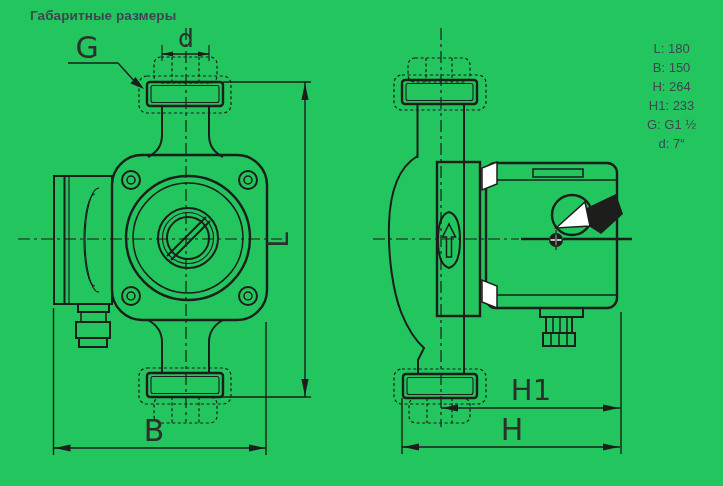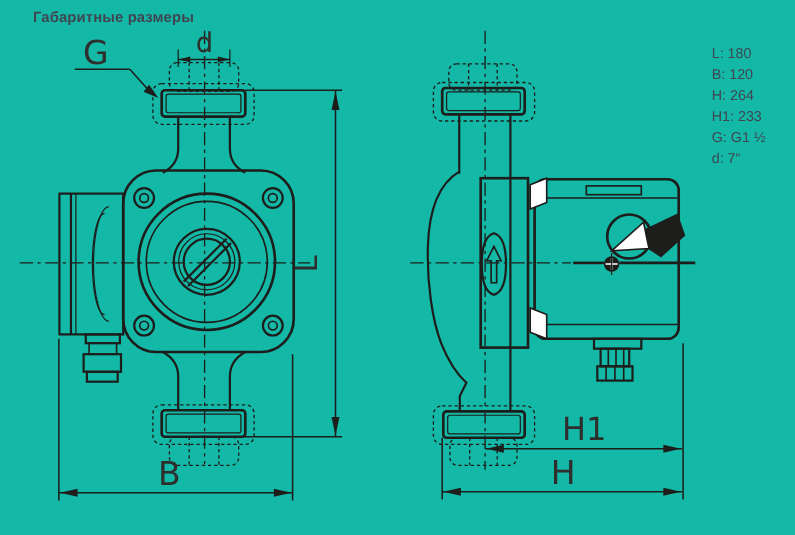--- a/index.html
+++ b/index.html
@@ -1,25 +1,25 @@
 <!DOCTYPE html>
 <html><head>
 <meta charset="utf-8">
 <style>
   html,body{margin:0;padding:0;background:#fff;}
   .canvas{
-    position:relative;width:723px;height:486px;background:#14b8a6;
+    position:relative;width:723px;height:486px;background:#22c55e;
     font-family:"Liberation Sans","DejaVu Sans",sans-serif;overflow:hidden;
   }
   .page-title{
     position:absolute;left:30px;top:8px;font-size:13.5px;font-weight:bold;
     color:#3f4652;letter-spacing:.1px;
   }
   .legend{
-    position:absolute;left:647px;top:39px;color:#3f4652;font-size:13px;line-height:19px;
+    position:absolute;left:647px;top:39px;color:#3f4652;font-size:13px;line-height:19px;text-align:center;
   }
   svg.drawing{position:absolute;left:0;top:0;}
   
   .s25{stroke:#1d1d1b;stroke-width:2.4;fill:none;}
   .s2 {stroke:#1d1d1b;stroke-width:2;fill:none;}
   .s15{stroke:#1d1d1b;stroke-width:1.5;fill:none;}
   .s1 {stroke:#1d1d1b;stroke-width:1.1;fill:none;}
   .dash{stroke:#1d1d1b;stroke-width:1.2;fill:none;stroke-dasharray:3 2.6;}
   .cl {stroke:#1d1d1b;stroke-width:1.2;fill:none;stroke-dasharray:12 4 3 4;}
   .dim{stroke:#1d1d1b;stroke-width:1.4;fill:none;}
@@ -33,21 +33,21 @@
 </style>
 </head>
 <body>
 
 <div class="canvas">
 
   <div class="page-title">Габаритные размеры</div>
 
   <div class="legend">
     <div>L: 180</div>
-    <div>B: 120</div>
+    <div>B: 150</div>
     <div>H: 264</div>
     <div>H1: 233</div>
     <div>G: G1 ½</div>
     <div>d: 7“</div>
   </div>
 
   <svg class="drawing" width="723" height="486" viewBox="0 0 723 486">
 
     <g>
 

